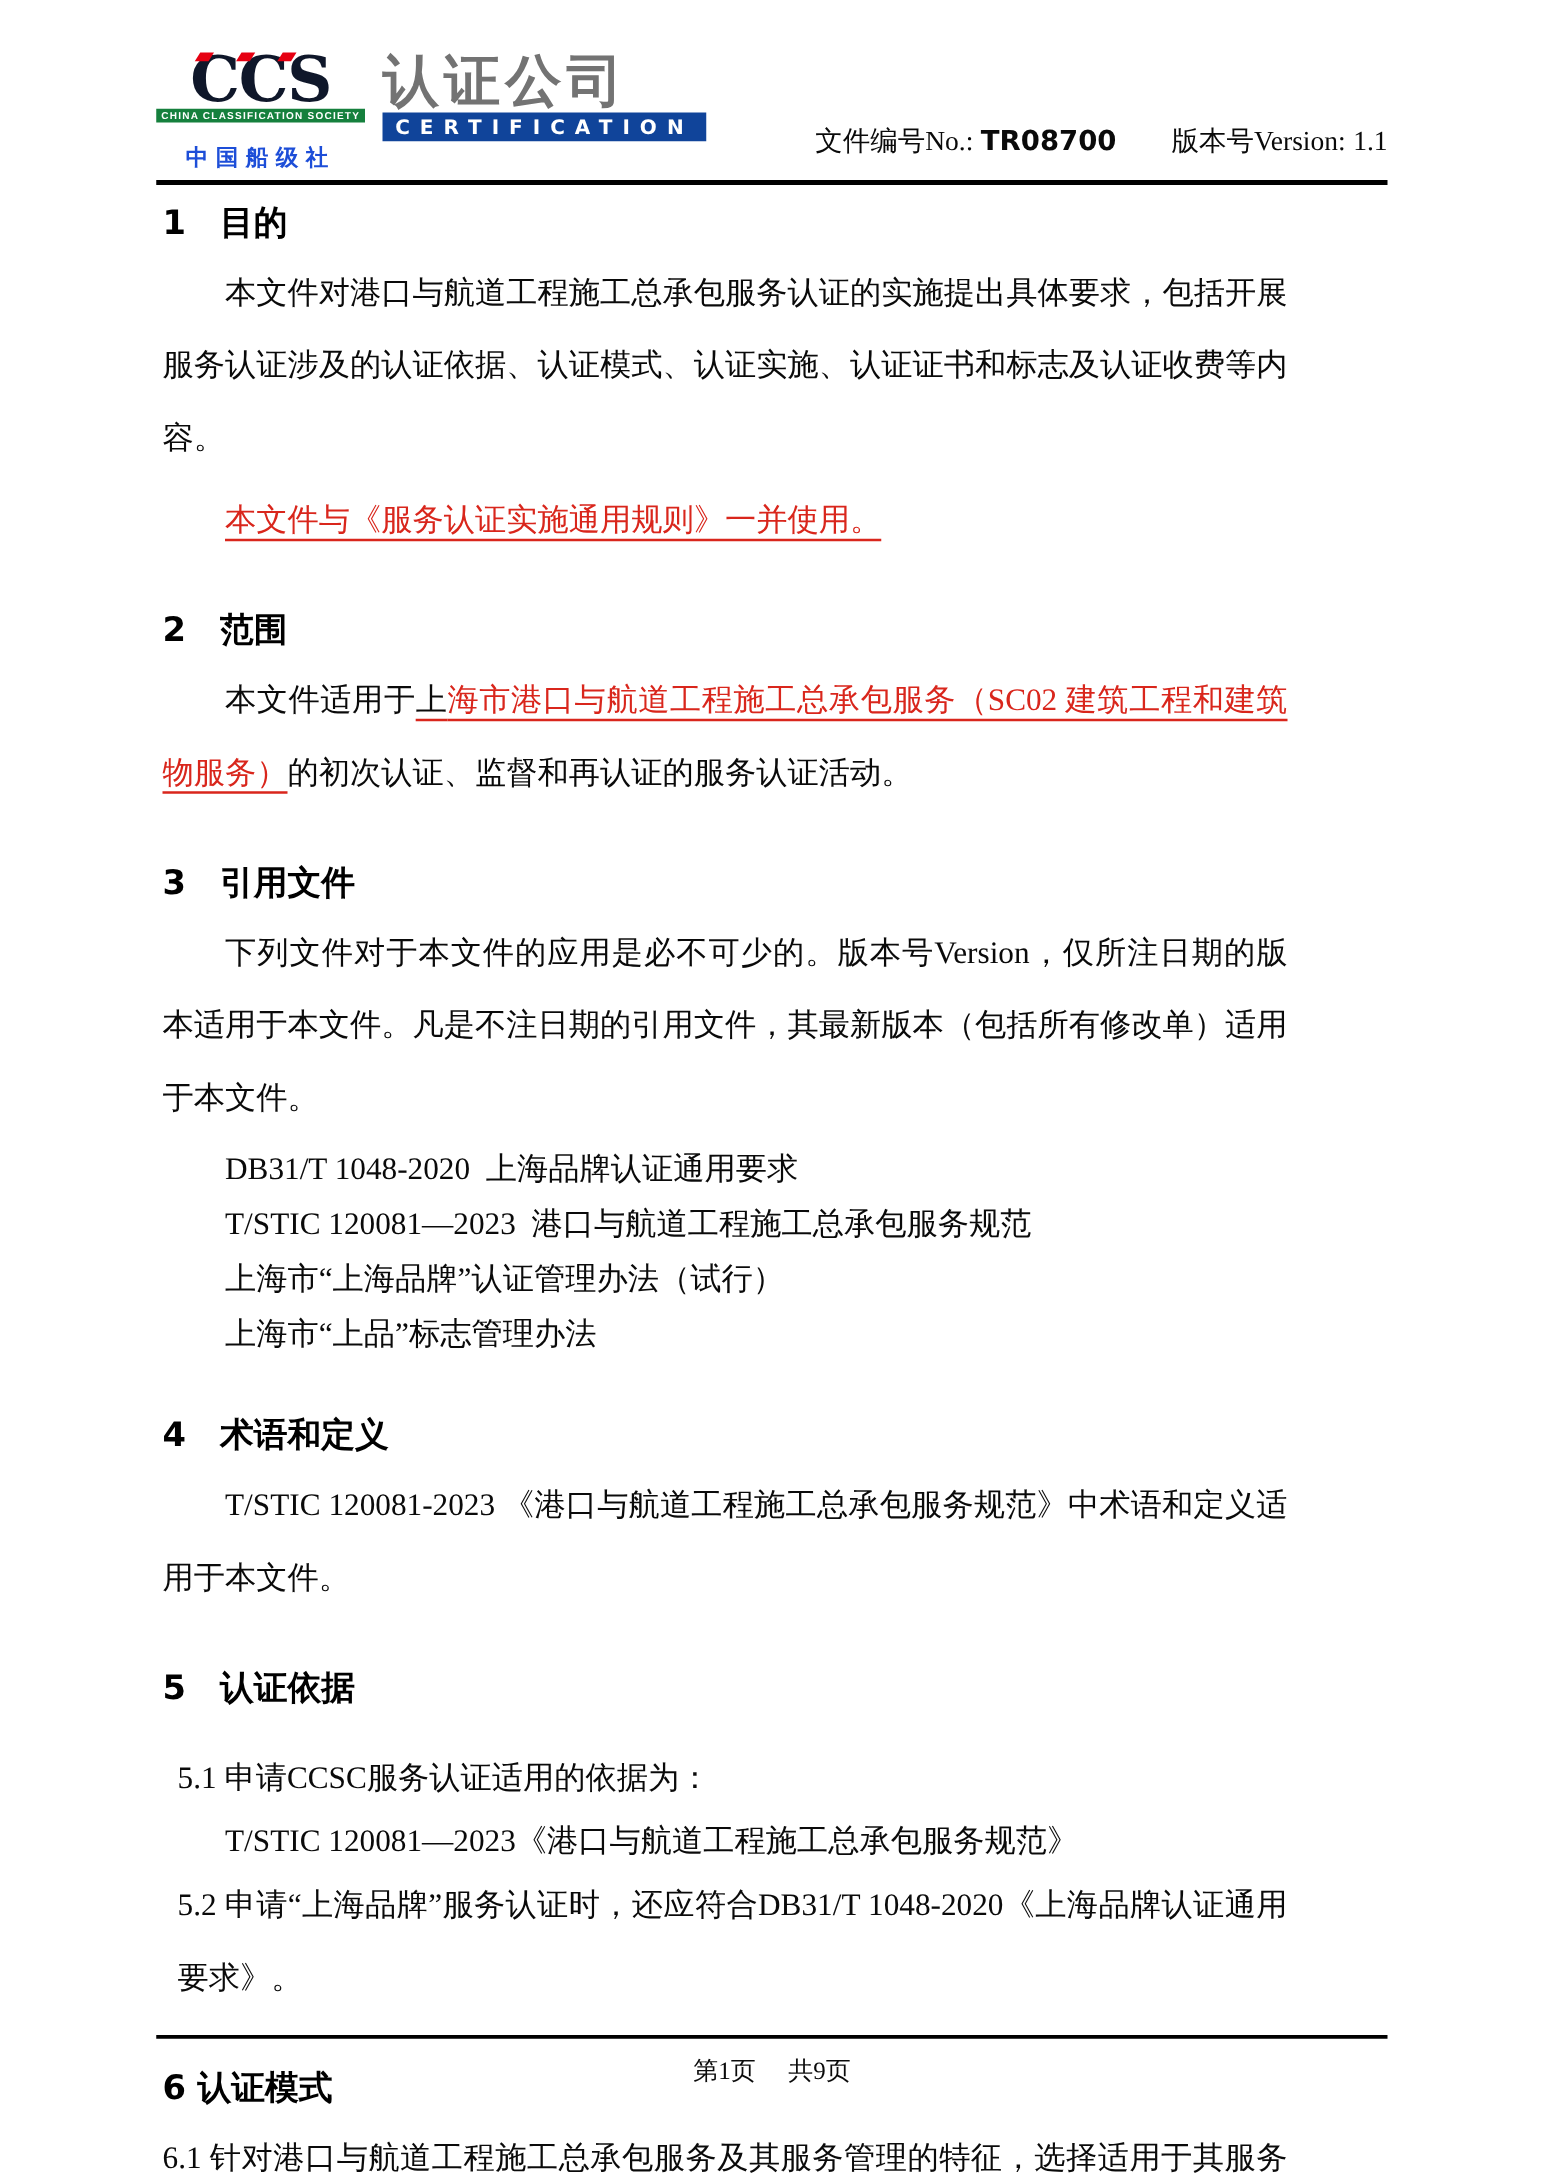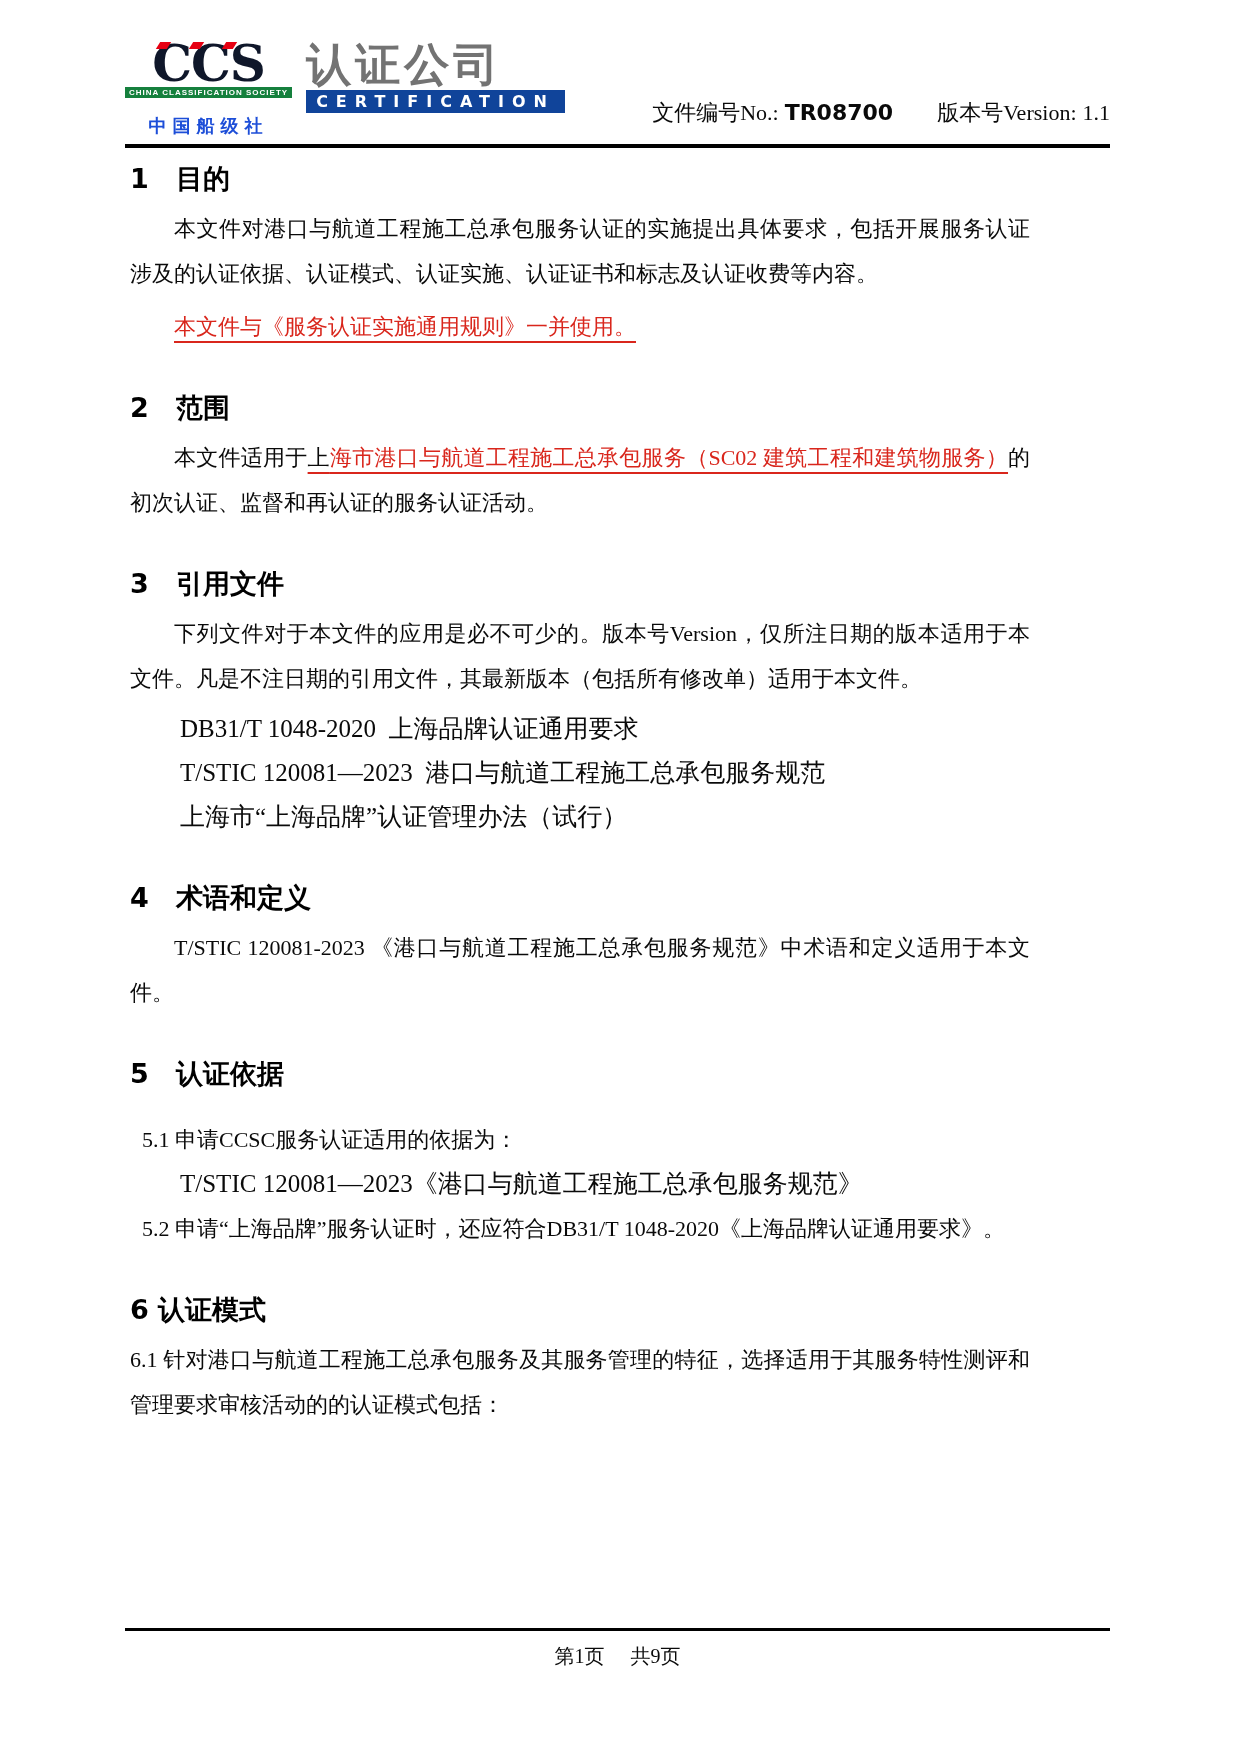--- a/index.html
+++ b/index.html
@@ -49,21 +49,21 @@
   .rule{height:4px;background:#000;margin-top:6px;}
 
   
   .content{position:absolute;left:130px;top:120px;width:900px;}
   .sec-h{
     display:flex;font-family:"DejaVu Sans","Liberation Sans",sans-serif;
     font-weight:bold;font-size:27px;line-height:34px;margin:42px 0 10px 0;color:#000;
   }
   .sec-h .num{width:46px;flex:0 0 auto;}
   .sec-h.tight .num{width:28px;}
-  .para{font-size:22px;line-height:45px;text-align:justify;margin:8px 0 0 0;}
+  .para{font-size:25px;line-height:58px;text-align:justify;margin:8px 0 0 0;}
   .indent{text-indent:2em;}
   .np{margin-top:0;margin-left:12px;}
   .first51{margin-top:26px;}
   .ref-line{font-size:25px;line-height:44px;padding-left:50px;margin:0;white-space:pre-wrap;}
   .refs{margin-top:6px;}
   .red{color:#d9261c;}
   .u-red{
     text-decoration:underline;
     text-decoration-color:#d9261c;
     text-decoration-thickness:2px;
@@ -123,20 +123,21 @@
 
     <div class="sec-h">
       <span class="num">3</span>
       <span>引用文件</span>
     </div>
     <p class="para indent">下列文件对于本文件的应用是必不可少的。版本号Version，仅所注日期的版本适用于本文件。凡是不注日期的引用文件，其最新版本（包括所有修改单）适用于本文件。</p>
     <div class="refs">
       <p class="ref-line">DB31/T 1048-2020  上海品牌认证通用要求</p>
       <p class="ref-line">T/STIC 120081—2023  港口与航道工程施工总承包服务规范</p>
       <p class="ref-line">上海市“上海品牌”认证管理办法（试行）</p>
+      <p class="ref-line">上海市“上品”标志管理办法</p>
     </div>
 
     <div class="sec-h">
       <span class="num">4</span>
       <span>术语和定义</span>
     </div>
     <p class="para indent">T/STIC 120081-2023 《港口与航道工程施工总承包服务规范》中术语和定义适用于本文件。</p>
 
     <div class="sec-h">
       <span class="num">5</span>

